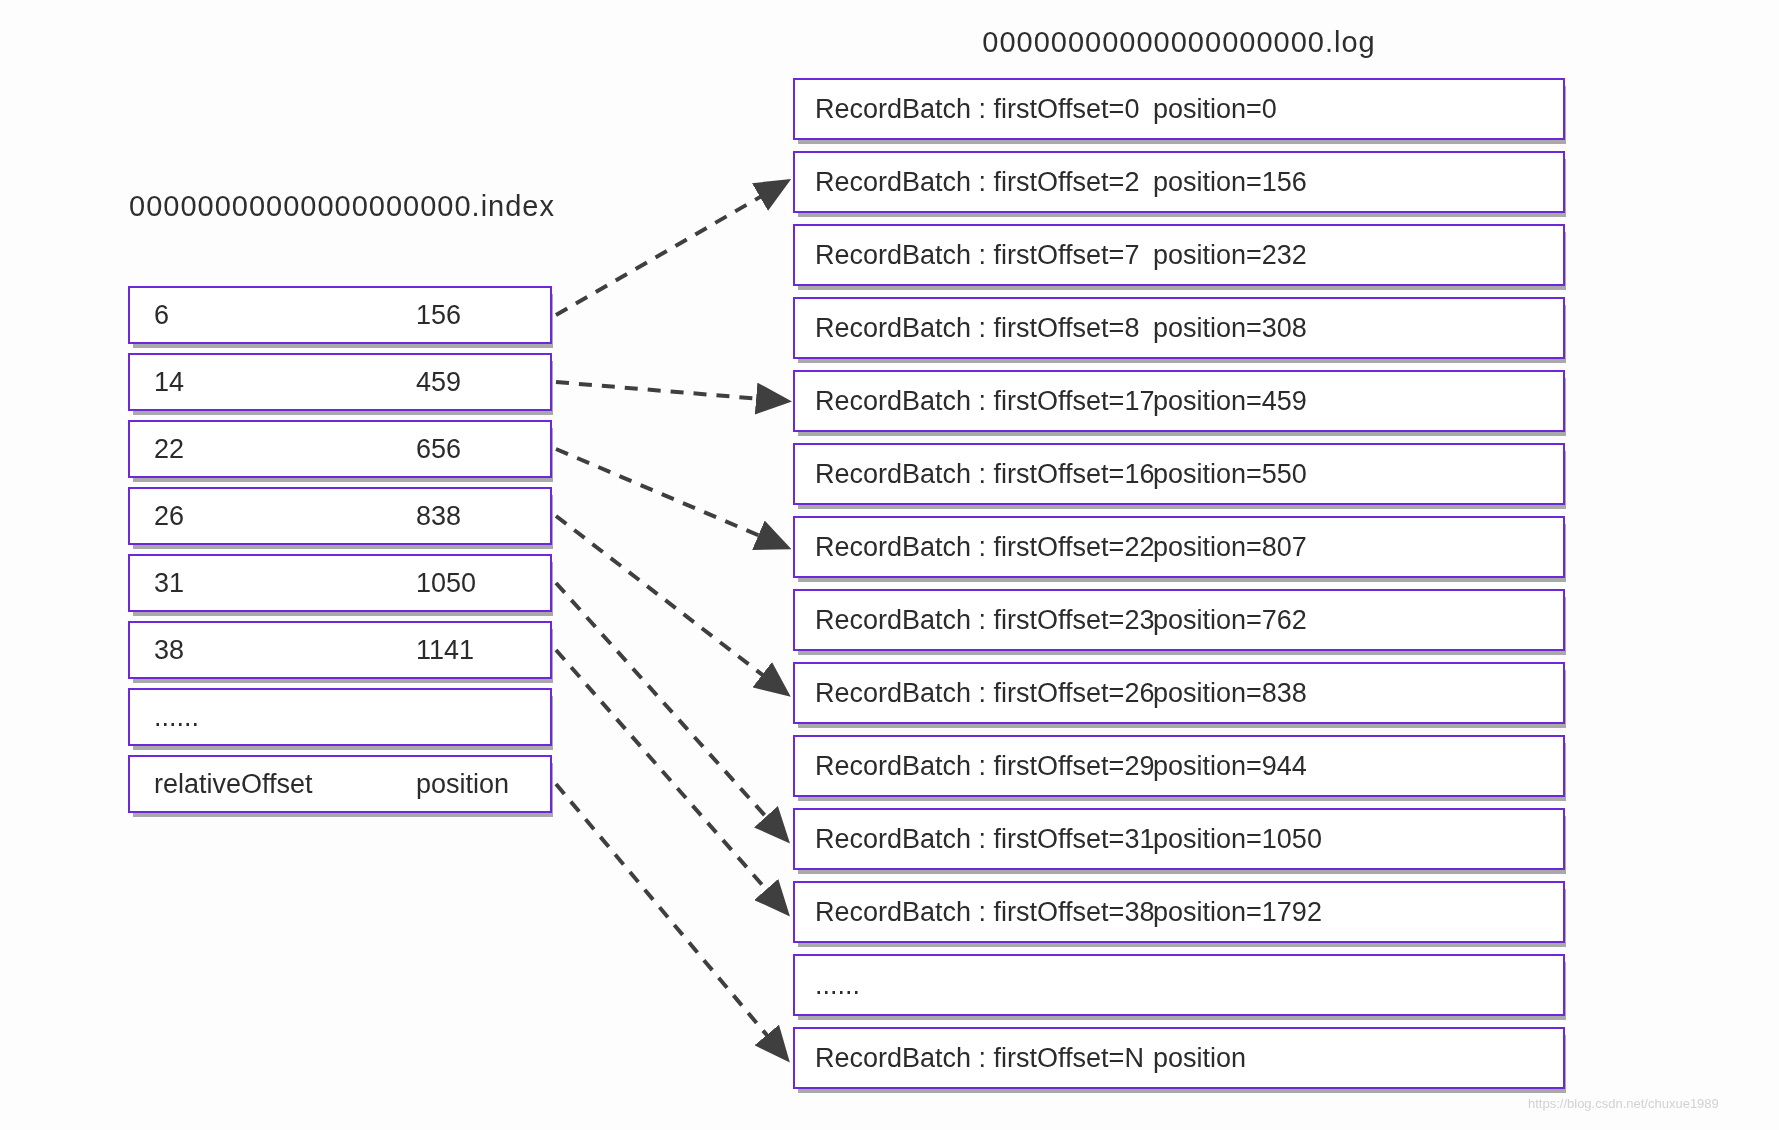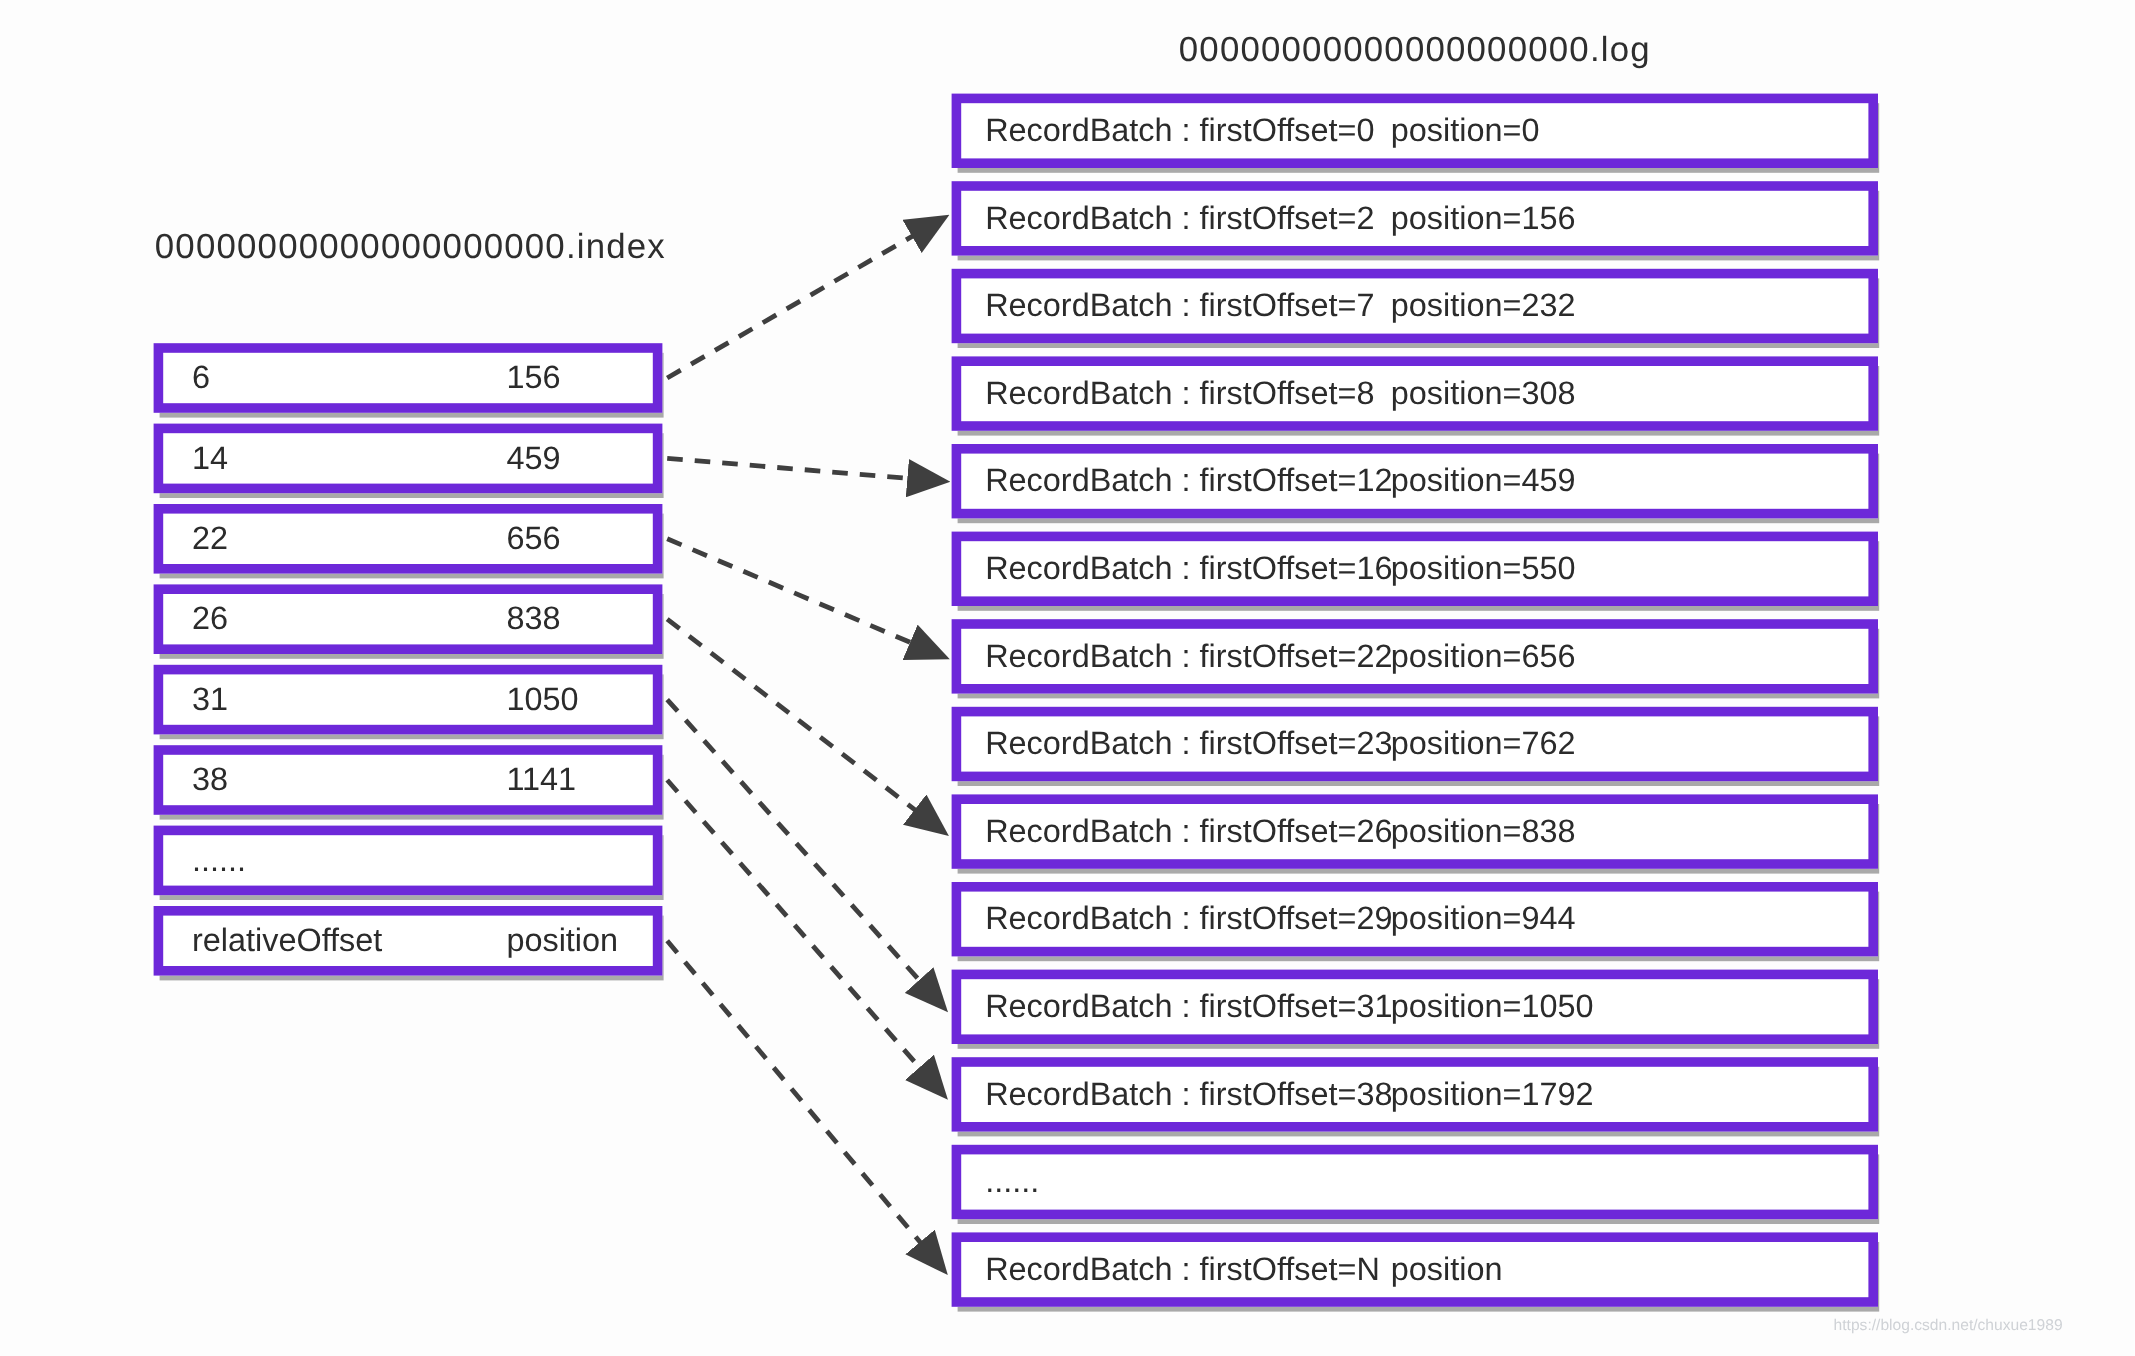--- a/index.html
+++ b/index.html
@@ -38,21 +38,21 @@
   .table {
     position: absolute;
   }
   #index-table { left: 128px; top: 286px; width: 424px; }
   #log-table   { left: 793px; top: 78px;  width: 772px; }
 
   .row {
     position: relative;
     box-sizing: border-box;
     background: #ffffff;
-    border: 8px solid #6d28d9;
+    border: 2px solid #6d28d9;
     box-shadow: 3px 6px 0 -2px #a9a9a9;
   }
   .index-row { height: 58px; margin-bottom: 9px; }
   .log-row   { height: 62px; margin-bottom: 11px; }
 
   .cell {
     position: absolute;
     top: 50%;
     transform: translateY(-50%);
     font-size: 27px;
@@ -144,30 +144,30 @@
       </div>
       <div class="row log-row">
         <span class="cell cell-a">RecordBatch : firstOffset=7</span>
         <span class="cell cell-b">position=232</span>
       </div>
       <div class="row log-row">
         <span class="cell cell-a">RecordBatch : firstOffset=8</span>
         <span class="cell cell-b">position=308</span>
       </div>
       <div class="row log-row">
-        <span class="cell cell-a">RecordBatch : firstOffset=12</span>
+        <span class="cell cell-a">RecordBatch : firstOffset=17</span>
         <span class="cell cell-b">position=459</span>
       </div>
       <div class="row log-row">
         <span class="cell cell-a">RecordBatch : firstOffset=16</span>
         <span class="cell cell-b">position=550</span>
       </div>
       <div class="row log-row">
         <span class="cell cell-a">RecordBatch : firstOffset=22</span>
-        <span class="cell cell-b">position=656</span>
+        <span class="cell cell-b">position=807</span>
       </div>
       <div class="row log-row">
         <span class="cell cell-a">RecordBatch : firstOffset=23</span>
         <span class="cell cell-b">position=762</span>
       </div>
       <div class="row log-row">
         <span class="cell cell-a">RecordBatch : firstOffset=26</span>
         <span class="cell cell-b">position=838</span>
       </div>
       <div class="row log-row">

